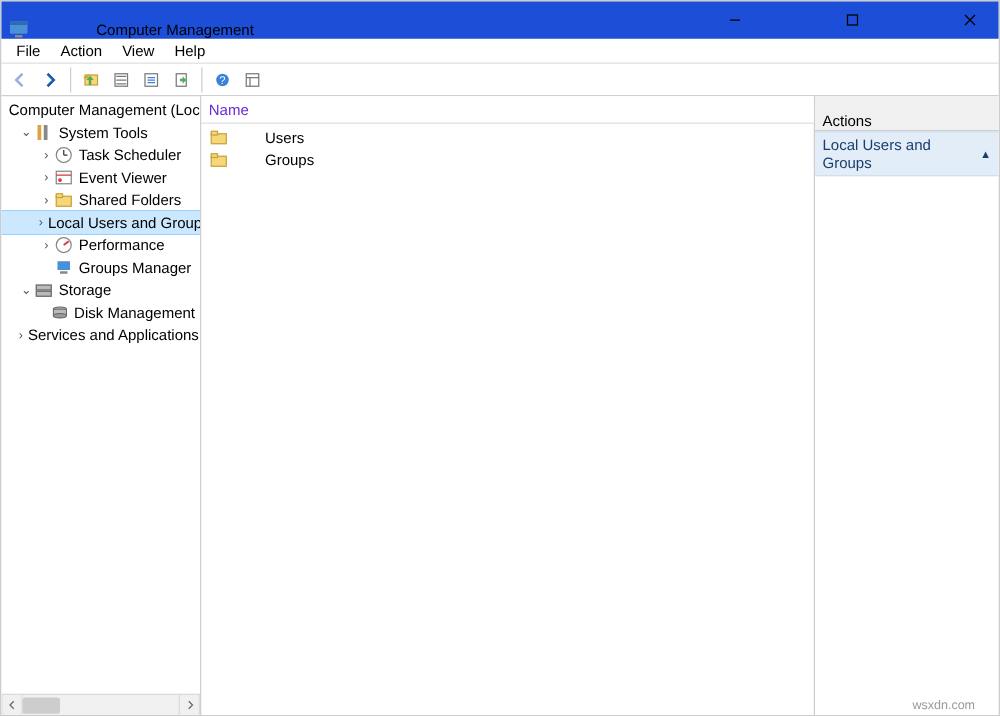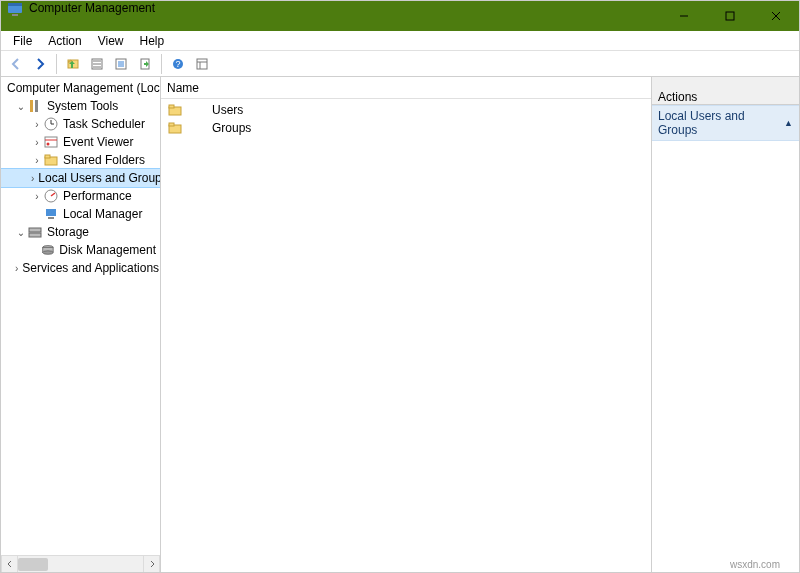--- a/index.html
+++ b/index.html
@@ -12,23 +12,24 @@
     width: 800px;
     height: 573px;
     overflow: hidden;
     position: relative;
     border: 1px solid #ccc;
   }
   
   .titlebar {
     height: 30px;
     display: flex;
-    align-items: flex-start;
+    align-items: flex-end;
     padding: 0 0 0 6px;
-    background: #4d7c0f;
+    background: #1d4ed8;
+    gap: 48px;
   }
   .titlebar .app-icon {
     width: 16px; height: 16px;
     margin-right: 6px;
     display: inline-flex;
     align-items: center;
     justify-content: center;
   }
   .titlebar .title-text { flex: 0 0 auto; }
   .titlebar .spacer { flex: 1; }
@@ -122,21 +123,21 @@
     display: flex;
     flex-direction: column;
   }
   .list-header {
     height: 22px;
     border-bottom: 1px solid #e0e0e0;
     display: flex;
     align-items: center;
     padding-left: 6px;
     background: #fff;
-    color:#000000;
+    color:#6d28d9;
   }
   .list-body { flex:1; padding: 2px 0; }
   .list-row {
     display:flex; align-items:center; height:18px; padding-left:6px; cursor:default;gap:23px;
   }
   .list-row .licon { width:16px;height:16px;margin-right:6px;display:flex;align-items:center;justify-content:center; }
   
   .actions-panel {
     width: 147px;
     min-width: 147px;
@@ -344,21 +345,21 @@
         <span>Performance</span>
       </div>
       <div class="tree-row indent3">
         <span class="twisty"></span>
         <span class="ticon">
             <svg viewBox="0 0 16 16">
               <rect x="3" y="3" width="10" height="7" fill="#4a90d9"></rect>
               <rect x="5" y="11" width="6" height="2" fill="#888"></rect>
             </svg>
           </span>
-        <span>Local Manager</span>
+        <span>Groups Manager</span>
       </div>
       <div class="tree-row indent2">
         <span class="twisty">⌄</span>
         <span class="ticon">
             <svg viewBox="0 0 16 16">
               <rect x="2" y="4" width="12" height="4" fill="#bbb" stroke="#666"></rect>
               <rect x="2" y="9" width="12" height="4" fill="#bbb" stroke="#666"></rect>
             </svg>
           </span>
         <span>Storage</span>

